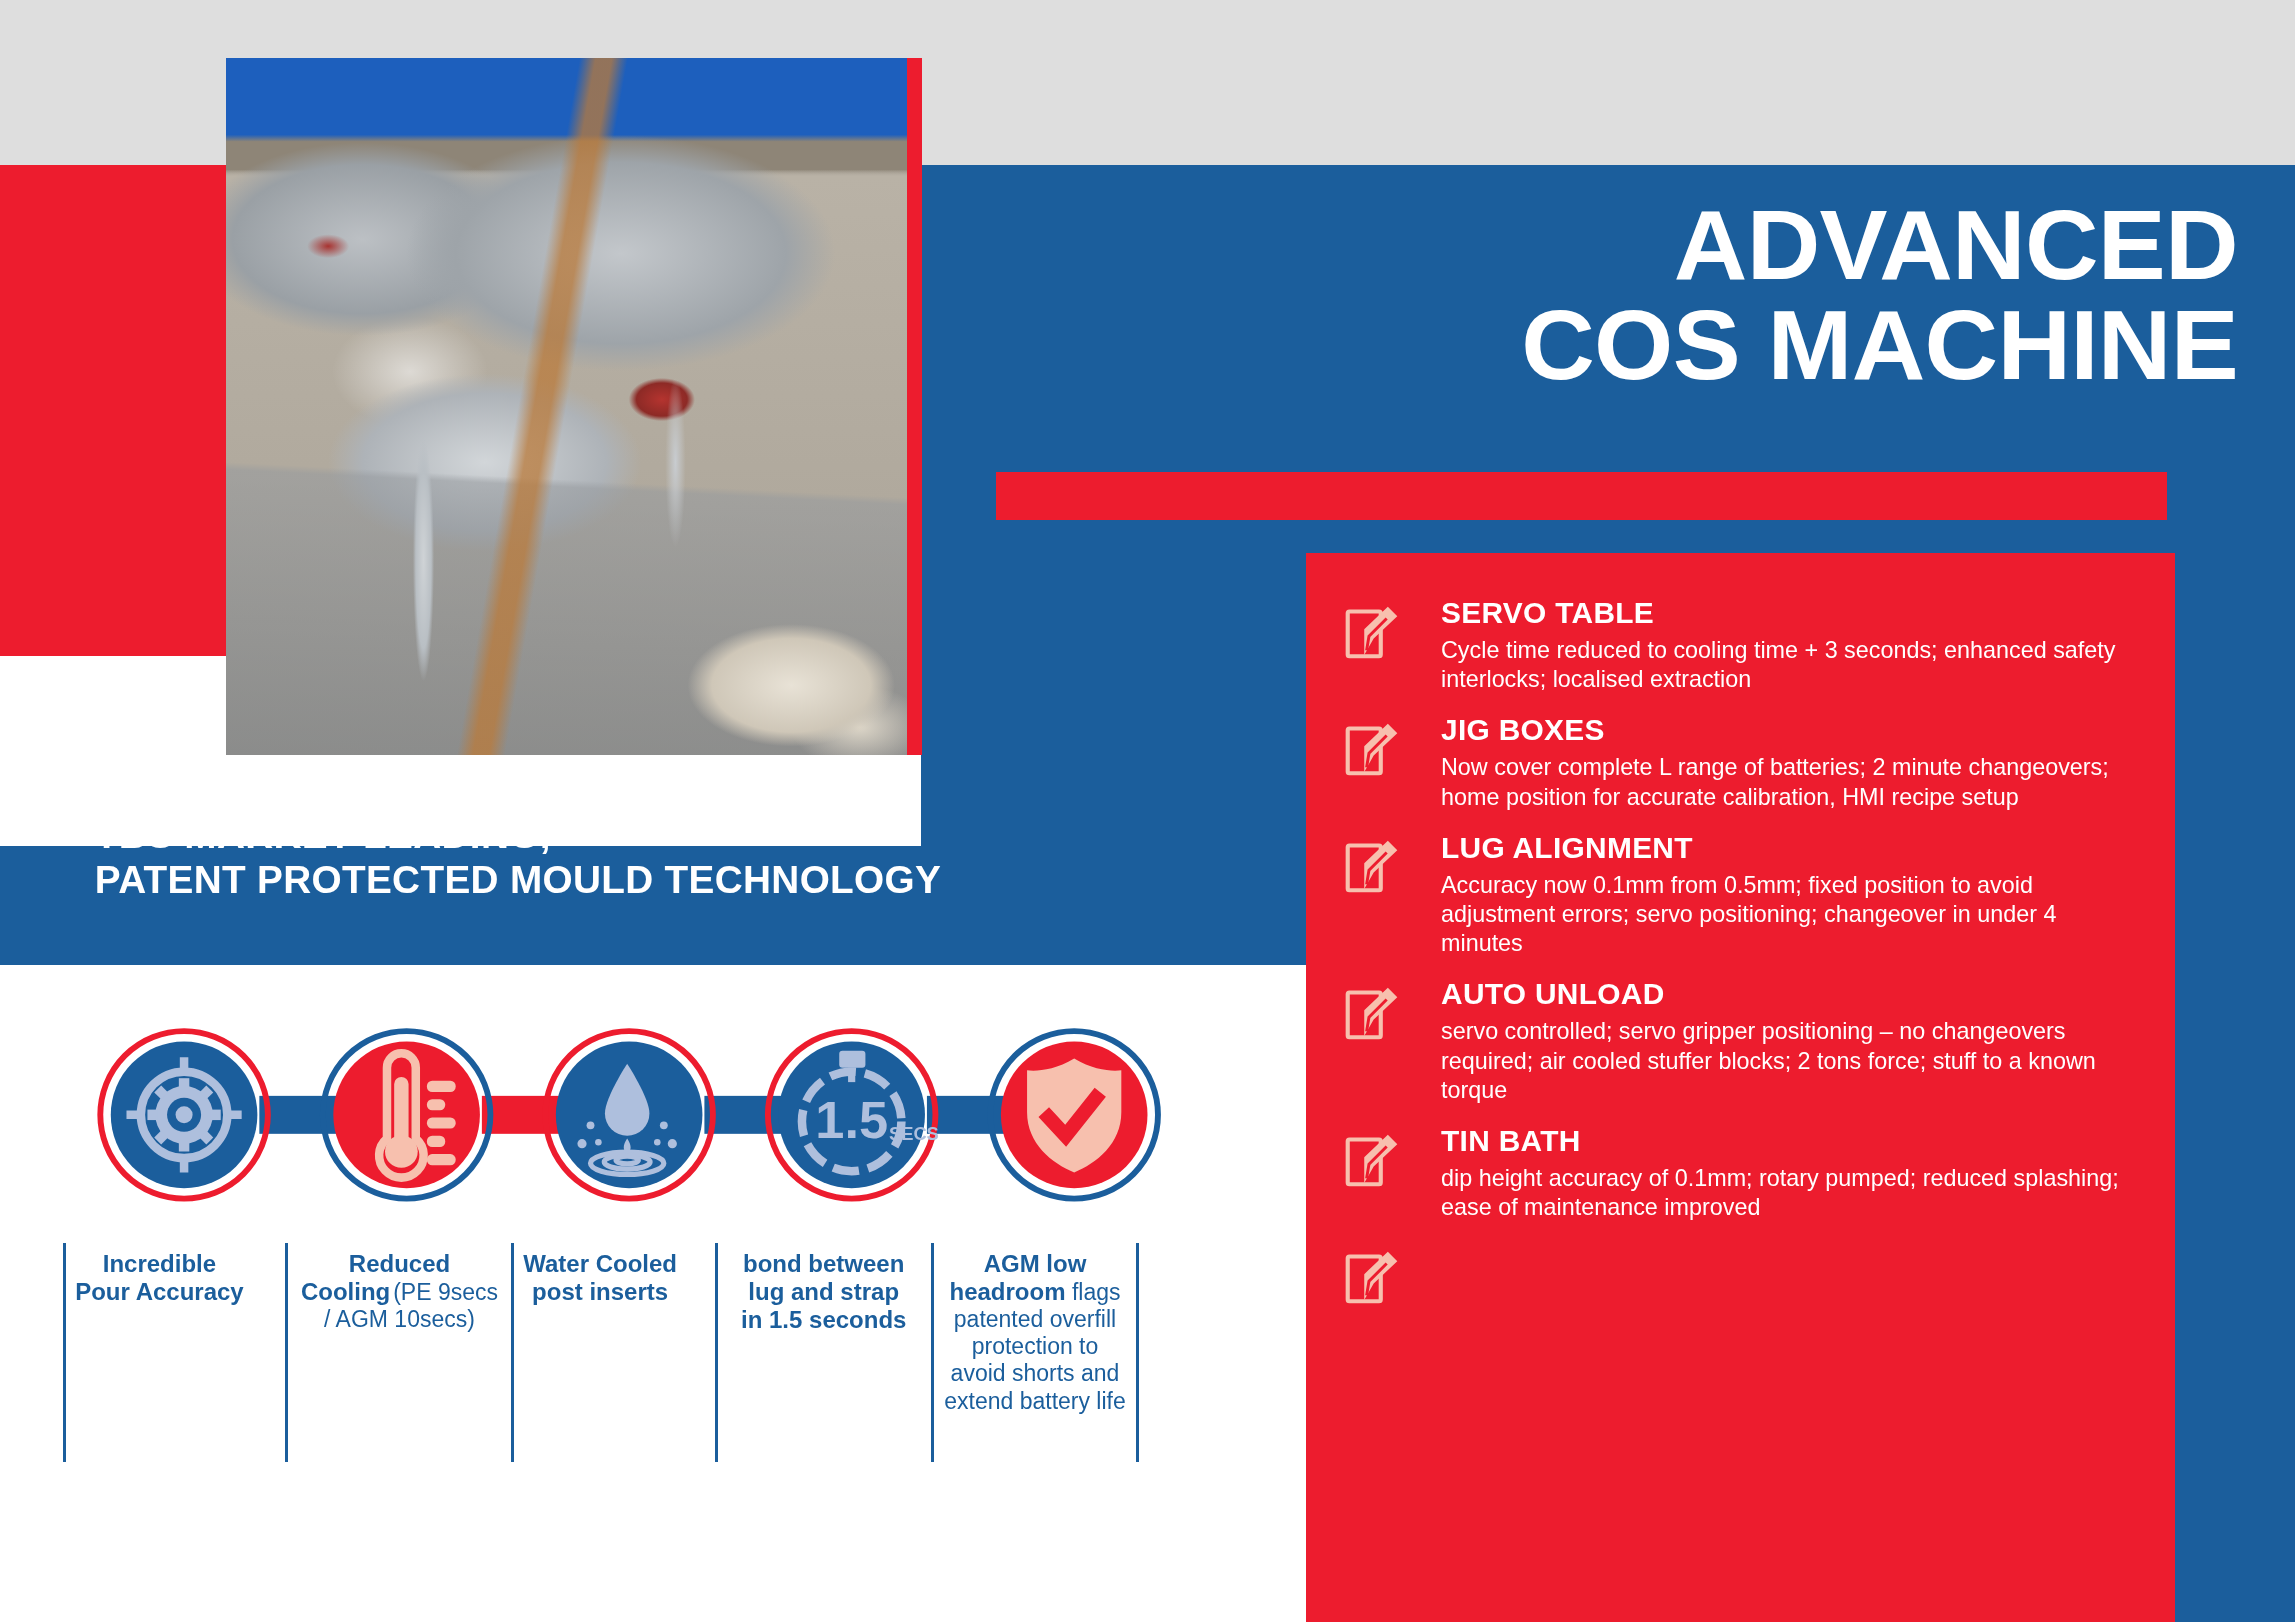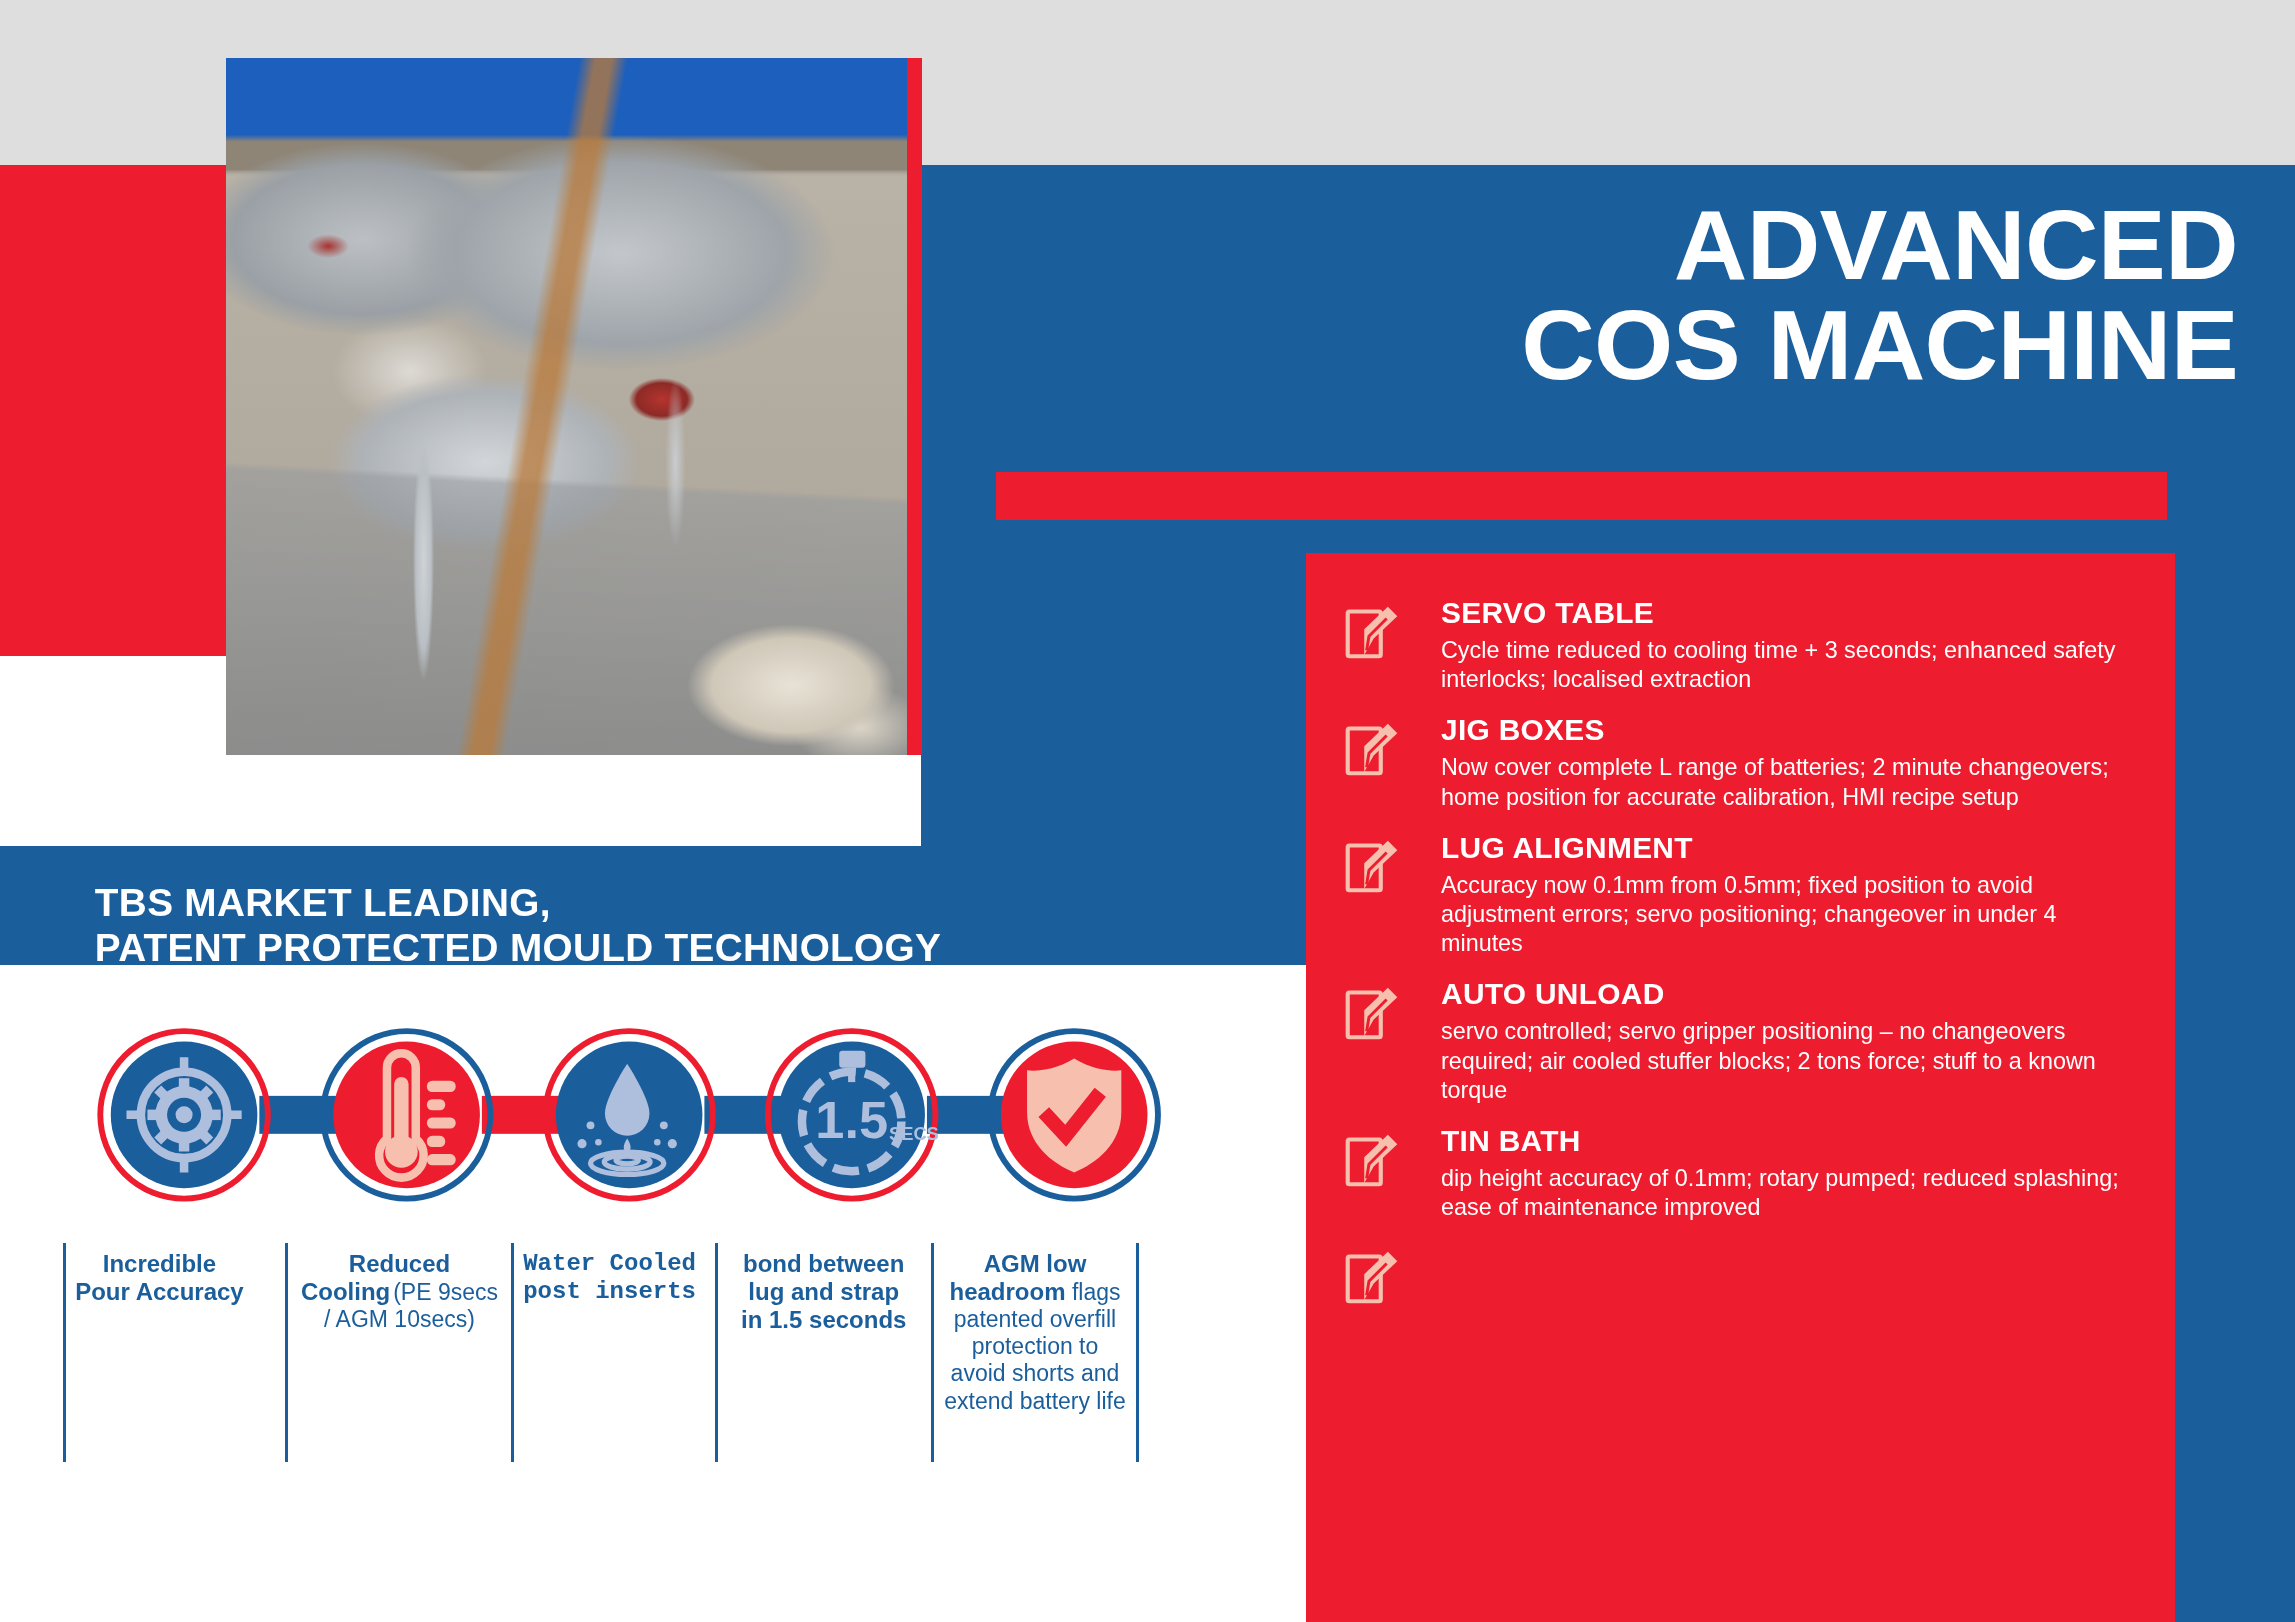--- a/index.html
+++ b/index.html
@@ -86,21 +86,21 @@
     letter-spacing:0.3px; margin-bottom:7.9px;
     transform:scaleX(1.03); transform-origin:left center;
   }
   .f-desc {
     color:#ffffff; font-size:23.6px; line-height:1.24;
     transform:scaleX(.99); transform-origin:left center;
   }
 
   
   .banner {
-    position:absolute; left:0; top:866px; width:1313px; height:119px;
+    position:absolute; left:0; top:798px; width:1313px; height:119px;
     display:flex; align-items:center;
   }
   .banner-text {
     color:#ffffff; font-weight:bold; font-size:38px; line-height:1.18;
     padding-left:93px; letter-spacing:0.3px;
     transform:scaleX(1.02); transform-origin:left center;
   }
   .banner-text .l2 { display:block; }
 
   
@@ -120,21 +120,21 @@
     height:219px;
     display:flex; justify-content:flex-start;
     padding:0 9.2px;
   }
   .cap-col:last-child { border-right:3.3px solid #1b5e9c; }
   .cap-inner { text-align:center; color:#1b5e9c; padding-top:6.5px; }
   .cap-strong {
     font-weight:bold; font-size:24px; line-height:1.18; letter-spacing:0;
   }
   .cap-reg { font-weight:normal; font-size:23px; line-height:1.18; }
-  .c1 { width:222px; } .c2 { width:226px; } .c3 { width:204px;font-family:Liberation Mono, monospace; }
+  .c1 { width:222px; } .c2 { width:226px; } .c3 { width:204px; }
   .c4 { width:216px;padding-left:23px; } .c5 { width:208px; }
 </style>
 </head>
 <body>
 
 <div class="bg-grey-top"></div>
 <div class="bg-blue-right"></div>
 <div class="bg-red-left"></div>
 <div class="bg-white-mid"></div>
 <div class="bg-blue-band"></div>

